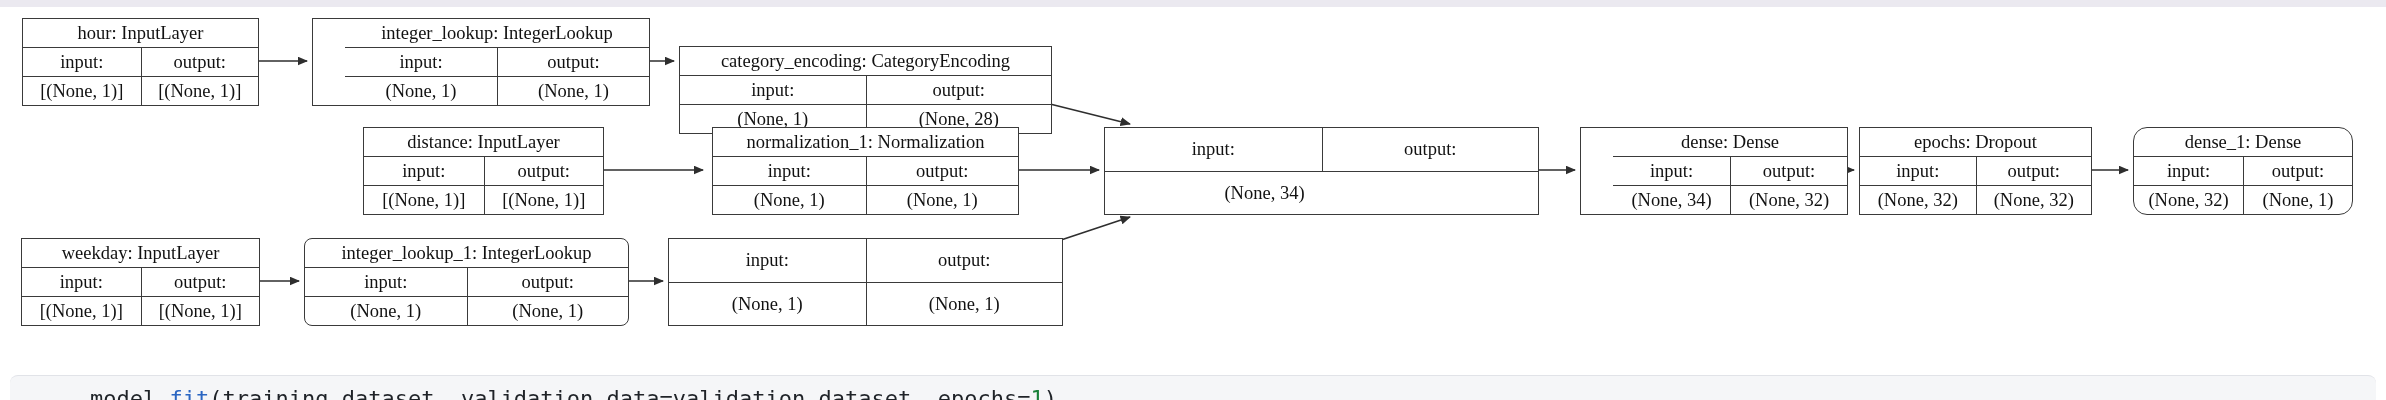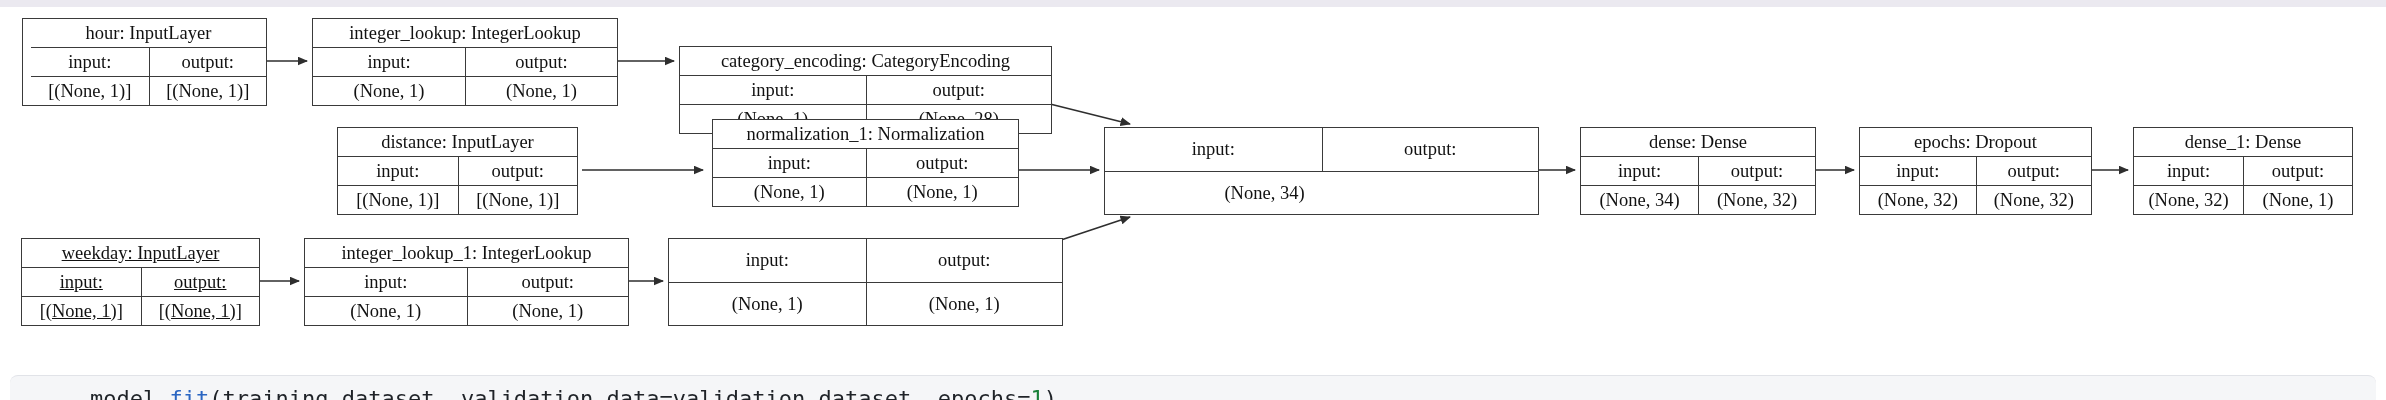--- a/index.html
+++ b/index.html
@@ -51,33 +51,33 @@
       <line x1="582" y1="170" x2="703" y2="170" marker-end="url(#ah)"></line>
       <line x1="1017" y1="170" x2="1099" y2="170" marker-end="url(#ah)"></line>
       <line x1="1537" y1="170" x2="1575" y2="170" marker-end="url(#ah)"></line>
       <line x1="1814" y1="170" x2="1854" y2="170" marker-end="url(#ah)"></line>
       <line x1="2090" y1="170" x2="2128" y2="170" marker-end="url(#ah)"></line>
       <line x1="258" y1="281" x2="299" y2="281" marker-end="url(#ah)"></line>
       <line x1="627" y1="281" x2="663" y2="281" marker-end="url(#ah)"></line>
       <line x1="1061" y1="240" x2="1130" y2="217" marker-end="url(#ah)"></line>
     </svg>
 
-    <div class="node" style="left:22px;top:18px;width:235px;height:86px;padding-left:8px;">
+    <div class="node" style="left:22px;top:18px;width:235px;height:86px;">
       <div class="title">hour: InputLayer</div>
       <div class="row io">
         <div>input:</div>
         <div>output:</div>
       </div>
       <div class="row">
         <div>[(None, 1)]</div>
         <div>[(None, 1)]</div>
       </div>
     </div>
 
-    <div class="node" style="left:312px;top:18px;width:304px;height:86px;">
+    <div class="node" style="left:312px;top:18px;width:304px;height:86px;padding-left:32px;">
       <div class="title">integer_lookup: IntegerLookup</div>
       <div class="row io">
         <div>input:</div>
         <div>output:</div>
       </div>
       <div class="row">
         <div>(None, 1)</div>
         <div>(None, 1)</div>
       </div>
     </div>
@@ -87,33 +87,33 @@
       <div class="row io">
         <div>input:</div>
         <div>output:</div>
       </div>
       <div class="row">
         <div>(None, 1)</div>
         <div>(None, 28)</div>
       </div>
     </div>
 
-    <div class="node" style="left:337px;top:127px;width:239px;height:86px;justify-content:center;">
+    <div class="node" style="left:363px;top:127px;width:239px;height:86px;justify-content:center;">
       <div class="title">distance: InputLayer</div>
       <div class="row io">
         <div>input:</div>
         <div>output:</div>
       </div>
       <div class="row">
         <div>[(None, 1)]</div>
         <div>[(None, 1)]</div>
       </div>
     </div>
 
-    <div class="node" style="left:712px;top:119px;width:305px;height:86px;">
+    <div class="node" style="left:712px;top:127px;width:305px;height:86px;">
       <div class="title">normalization_1: Normalization</div>
       <div class="row io">
         <div>input:</div>
         <div>output:</div>
       </div>
       <div class="row">
         <div>(None, 1)</div>
         <div>(None, 1)</div>
       </div>
     </div>
@@ -121,21 +121,21 @@
     <div class="node" style="left:1104px;top:127px;width:433px;height:86px;">
       <div class="row io">
         <div>input:</div>
         <div>output:</div>
       </div>
       <div class="row wide-left">
         <div>(None, 34)</div>
       </div>
     </div>
 
-    <div class="node" style="left:1580px;top:127px;width:234px;height:86px;">
+    <div class="node" style="left:1580px;top:127px;width:234px;height:86px;padding-left:32px;">
       <div class="title">dense: Dense</div>
       <div class="row io">
         <div>input:</div>
         <div>output:</div>
       </div>
       <div class="row">
         <div>(None, 34)</div>
         <div>(None, 32)</div>
       </div>
     </div>
@@ -145,45 +145,45 @@
       <div class="row io">
         <div>input:</div>
         <div>output:</div>
       </div>
       <div class="row">
         <div>(None, 32)</div>
         <div>(None, 32)</div>
       </div>
     </div>
 
-    <div class="node" style="left:2133px;top:127px;width:218px;height:86px;">
+    <div class="node" style="left:2133px;top:127px;width:218px;height:86px;border-radius:14px;">
       <div class="title">dense_1: Dense</div>
       <div class="row io">
         <div>input:</div>
         <div>output:</div>
       </div>
       <div class="row">
         <div>(None, 32)</div>
         <div>(None, 1)</div>
       </div>
     </div>
 
-    <div class="node" style="left:21px;top:238px;width:237px;height:86px;text-decoration:underline;">
+    <div class="node" style="left:21px;top:238px;width:237px;height:86px;">
       <div class="title">weekday: InputLayer</div>
       <div class="row io">
         <div>input:</div>
         <div>output:</div>
       </div>
       <div class="row">
         <div>[(None, 1)]</div>
         <div>[(None, 1)]</div>
       </div>
     </div>
 
-    <div class="node" style="left:304px;top:238px;width:323px;height:86px;">
+    <div class="node" style="left:304px;top:238px;width:323px;height:86px;border-radius:8px;">
       <div class="title">integer_lookup_1: IntegerLookup</div>
       <div class="row io">
         <div>input:</div>
         <div>output:</div>
       </div>
       <div class="row">
         <div>(None, 1)</div>
         <div>(None, 1)</div>
       </div>
     </div>

